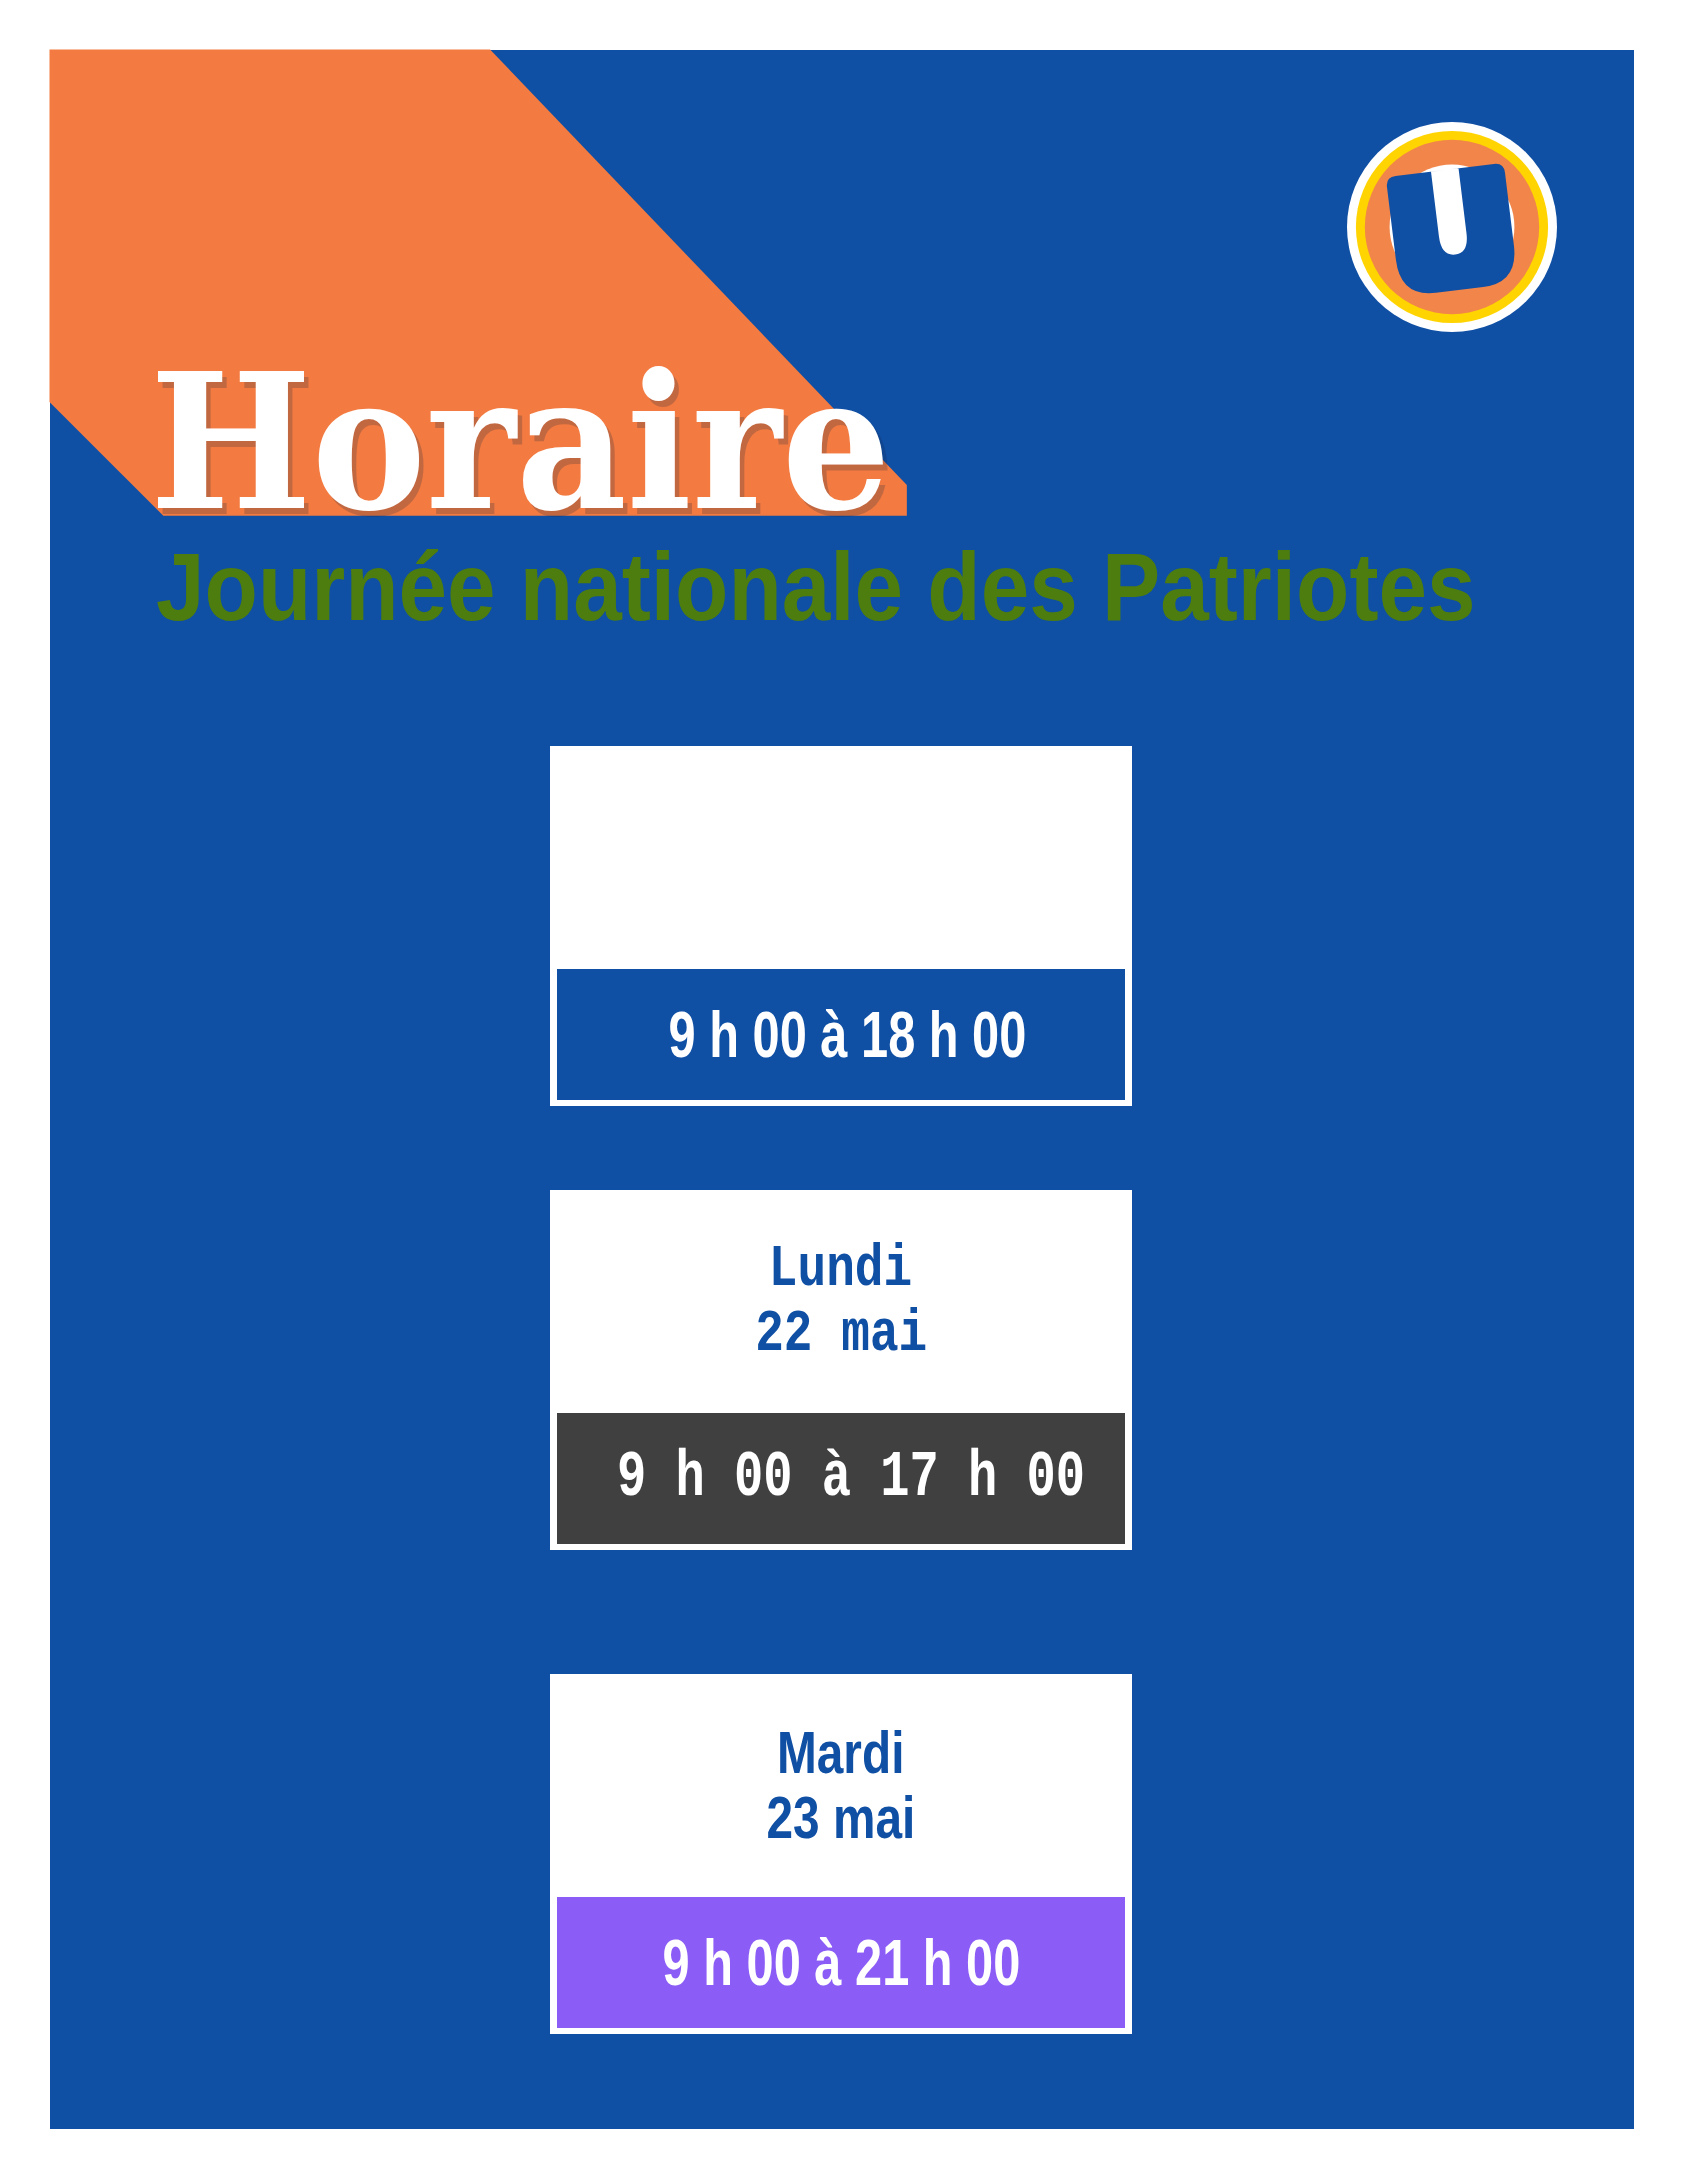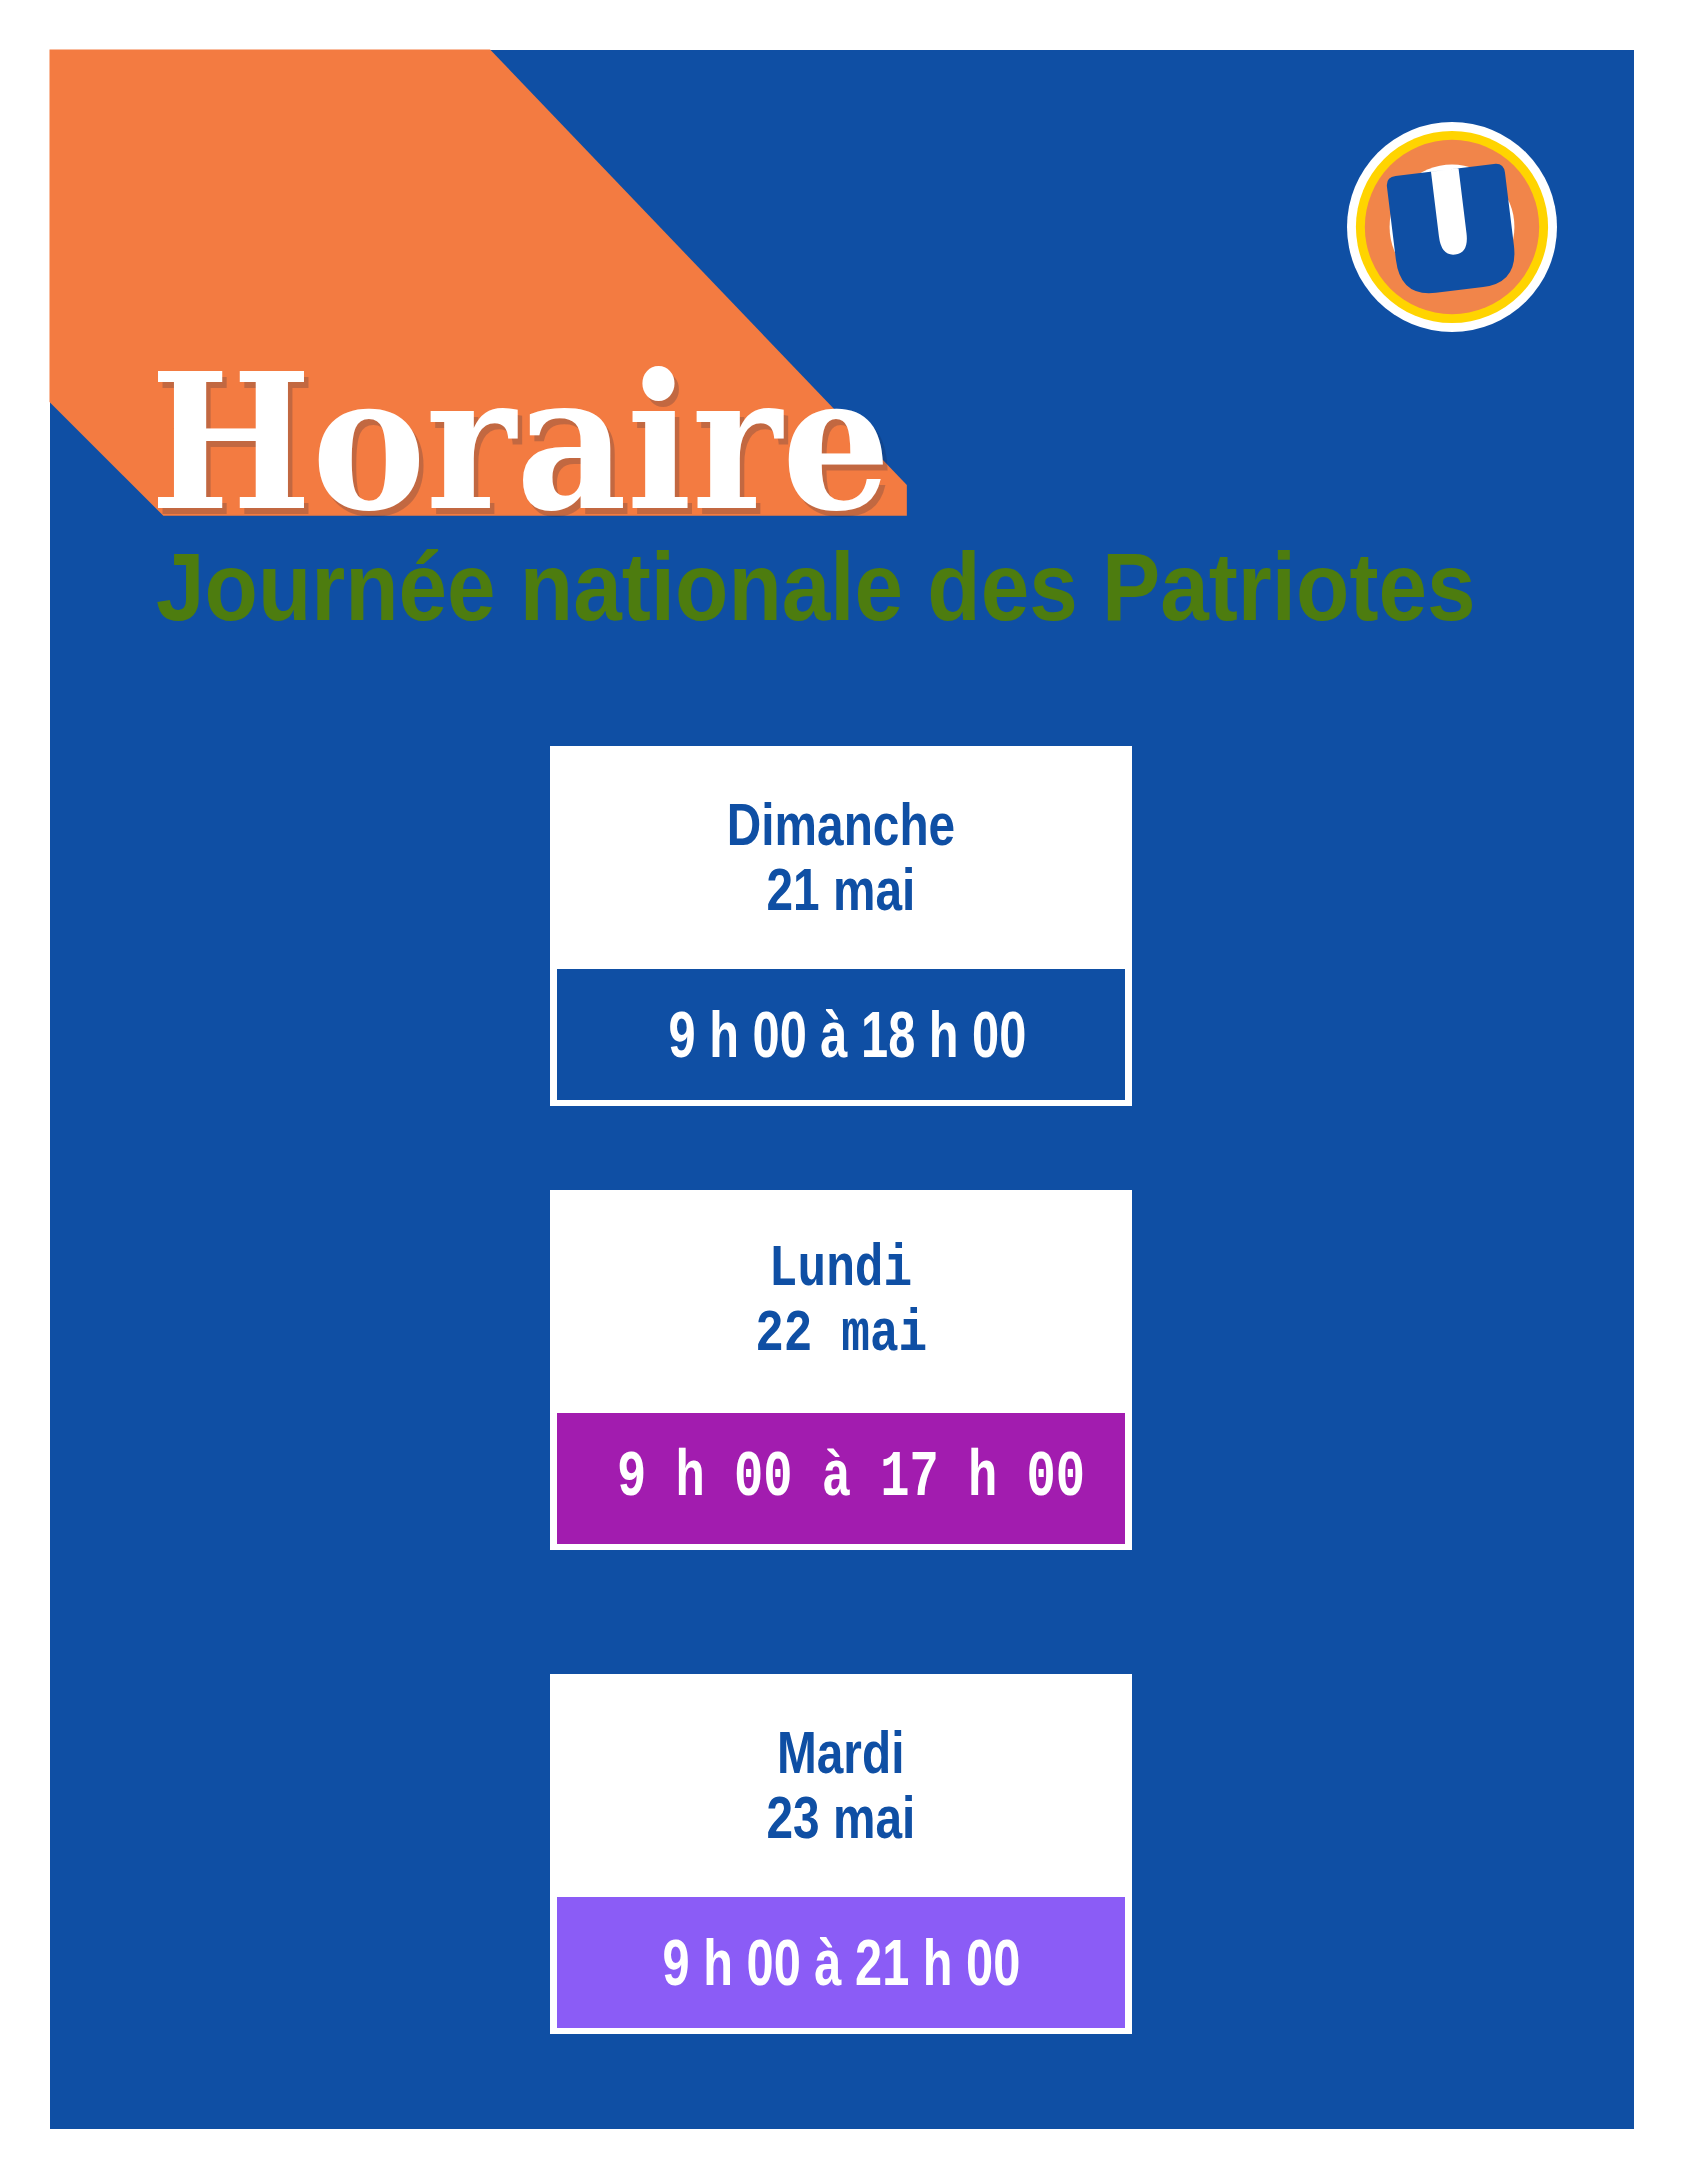--- a/index.html
+++ b/index.html
@@ -102,35 +102,31 @@
                  M46,2 L74,2 L74,68 Q74,88 60,88 Q46,88 46,68 Z"></path>
       </g>
     </svg>
   </div>
 
   <h1 class="title"><span class="squeeze">Horaire</span></h1>
 
   <div class="subtitle"><span class="squeeze">Journée nationale des Patriotes</span></div>
 
   <div class="card c0">
-    <div class="daybox">
-      <span class="line">Dimanche</span>
-      <span class="line">21 mai</span>
-    </div>
     <div class="hoursbar" style="background: rgb(15, 79, 164); padding-left: 12px;">
       <span class="line">9 h 00 à 18 h 00</span>
     </div>
   </div>
 
   <div class="card c1">
     <div class="daybox">
       <span class="line">Lundi</span>
       <span class="line">22 mai</span>
     </div>
-    <div class="hoursbar" style="background: #a21caf; padding-left: 20px;">
+    <div class="hoursbar" style="background: #404040; padding-left: 20px;">
       <span class="line">9 h 00 à 17 h 00</span>
     </div>
   </div>
 
   <div class="card c2">
     <div class="daybox">
       <span class="line">Mardi</span>
       <span class="line">23 mai</span>
     </div>
     <div class="hoursbar" style="background: #8b5cf6;">

